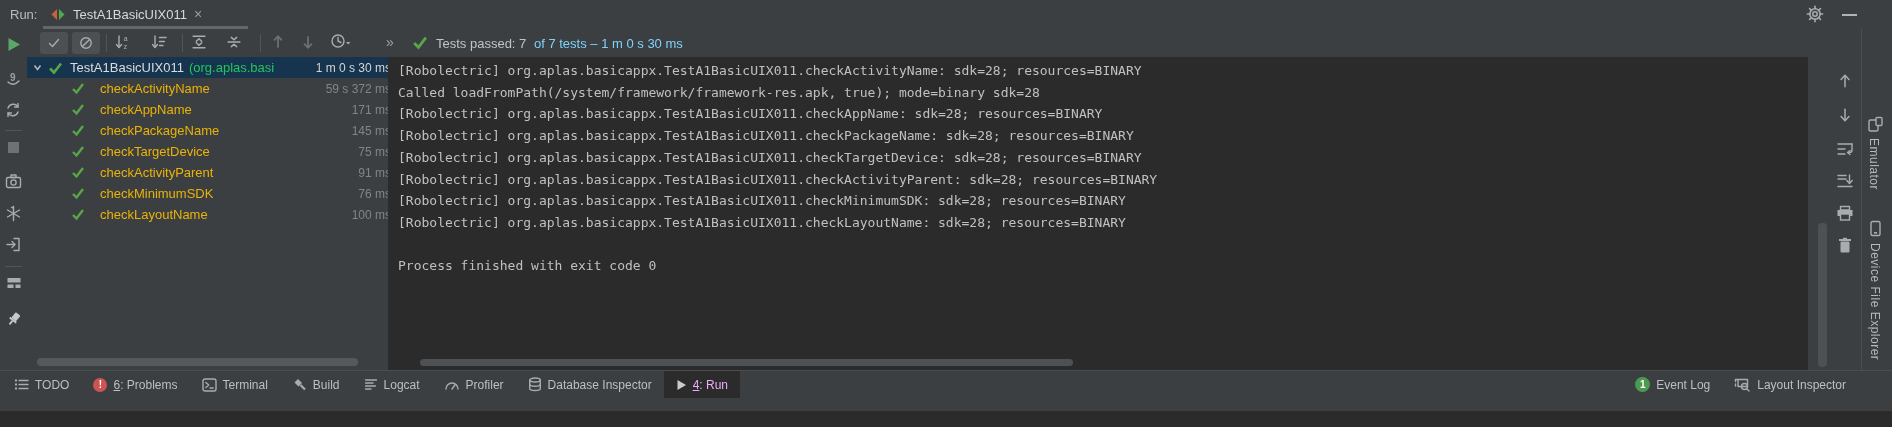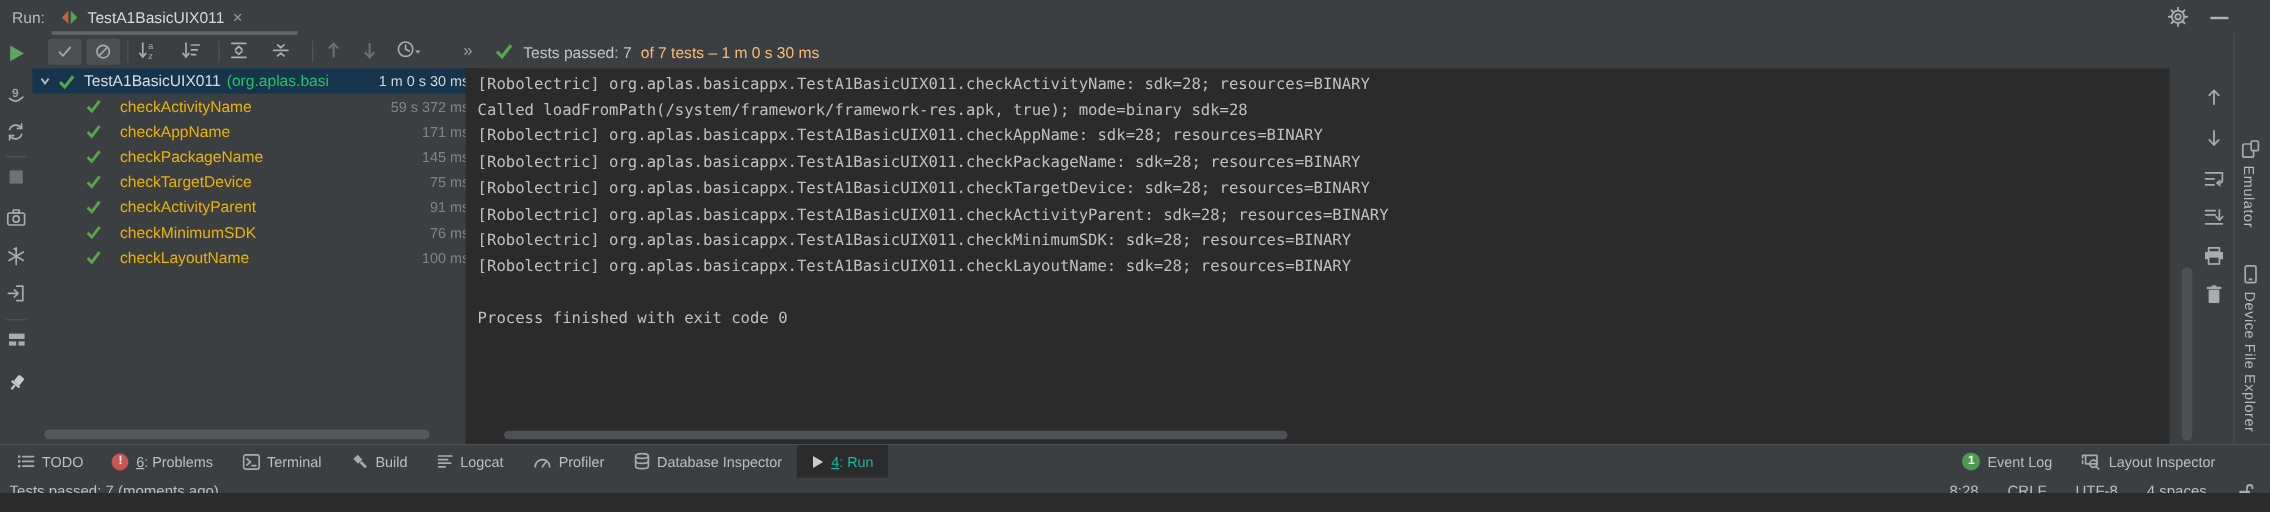--- a/index.html
+++ b/index.html
@@ -3,21 +3,21 @@
 <meta charset="utf-8">
 <style>
   html,body{margin:0;padding:0;background:#2b2b2b;}
   #app{position:relative;width:1892px;height:411px;background:#3c3f41;overflow:hidden;
        font-family:"Liberation Sans",sans-serif;color:#bbbdbf;font-size:13px;}
   .abs{position:absolute;}
   .flexc{display:flex;align-items:center;}
   svg{display:block;}
   .stroke{stroke:#a9acae;fill:none;stroke-width:1.4;stroke-linecap:round;stroke-linejoin:round;}
   .fillg{fill:#a9acae;}
-  .dim{color:#fdba74;}
+  .dim{color:#7dd3fc;}
   .btn{width:28px;height:22px;background:#4c5053;border-radius:3px;display:flex;align-items:center;justify-content:center;}
   .vsep{width:1px;height:18px;background:#515557;}
   .hsep{height:1px;background:#515557;}
   .treerow{display:flex;align-items:center;height:21px;white-space:nowrap;}
   .tname{color:#eab308;margin-left:15px;}
   .tdur{margin-left:auto;color:#7d868d;padding-right:12px;font-size:12px;}
   .cline{white-space:pre;}
   #console-pane{background:#2b2b2b;font-family:"DejaVu Sans Mono","Liberation Mono",monospace;
     font-size:13px;line-height:21.7px;color:#bec0c2;}
   .bbi{display:flex;align-items:center;gap:6px;padding:0 12px;height:100%;font-size:12px;color:#bdbfc1;white-space:nowrap;}
@@ -439,21 +439,21 @@
     <div class="bbi">
       <span>
         <svg width="14" height="15" viewBox="0 0 14 15">
           <ellipse cx="7" cy="3" rx="5.3" ry="2" class="stroke"></ellipse>
           <path d="M1.7 3 v8.5 a5.3 2 0 0 0 10.6 0 V3" class="stroke"></path>
           <path d="M1.7 7.2 a5.3 2 0 0 0 10.6 0" class="stroke"></path>
         </svg>
       </span>
       <span>Database Inspector</span>
     </div>
-    <div class="bbi" style="background:#2b2b2b;color:#14b8a6;">
+    <div class="bbi" style="background:#2b2b2b;color:#f0abfc;">
       <span>
         <svg width="11" height="12" viewBox="0 0 11 12">
             <path d="M1.5 1 L10 6 L1.5 11 Z" fill="#c9cbcd"></path>
           </svg>
       </span>
       <span><span class="uk">4</span><span>: Run</span></span>
     </div>
 
     <div class="bbi" style="margin-left:auto;">
       <span class="badge" style="background:#4c9a52;">1</span>
@@ -466,33 +466,18 @@
             <path d="M1.5 7 v2" class="stroke"></path>
           <rect x="4" y="2.5" width="9.5" height="7" class="stroke"></rect>
           <circle cx="10.5" cy="9.5" r="3" class="stroke"></circle>
           <line x1="12.7" y1="11.7" x2="15" y2="14" class="stroke"></line>
         </svg>
       </span>
       <span>Layout Inspector</span>
     </div>
   </div>
 
-  <div class="abs flexc" style="left:0;top:397px;width:1892px;height:24px;padding:0;font-size:12.5px;">
-    <span style="margin-left:8px;color:#bdbfc1;">Tests passed: 7 (moments ago)</span>
-    <div class="flexc" style="margin-left:auto;gap:24px;margin-right:14px;color:#bdbfc1;">
-      <span>8:28</span>
-      <span>CRLF</span>
-      <span>UTF-8</span>
-      <span>4 spaces</span>
-      <span>
-        <svg width="15" height="15" viewBox="0 0 15 15">
-          <rect x="3" y="7" width="9" height="6.5" rx="1" class="fillg"></rect>
-          <path d="M9.5 7 V4.5 a2.3 2.3 0 0 1 4.6 0 V5.5" stroke="#a9acae" stroke-width="1.6" fill="none"></path>
-        </svg>
-      </span>
-    </div>
-  </div>
 
   <div class="abs" style="left:0;top:421px;width:1892px;height:6px;background:#33313e;"></div>
   <div class="abs" style="left:1023px;top:421px;width:62px;height:6px;background:#6e6878;"></div>
   <div class="abs" style="left:1085px;top:421px;width:807px;height:6px;background:#3b3040;"></div>
 
 </div>
 
 </body></html>

